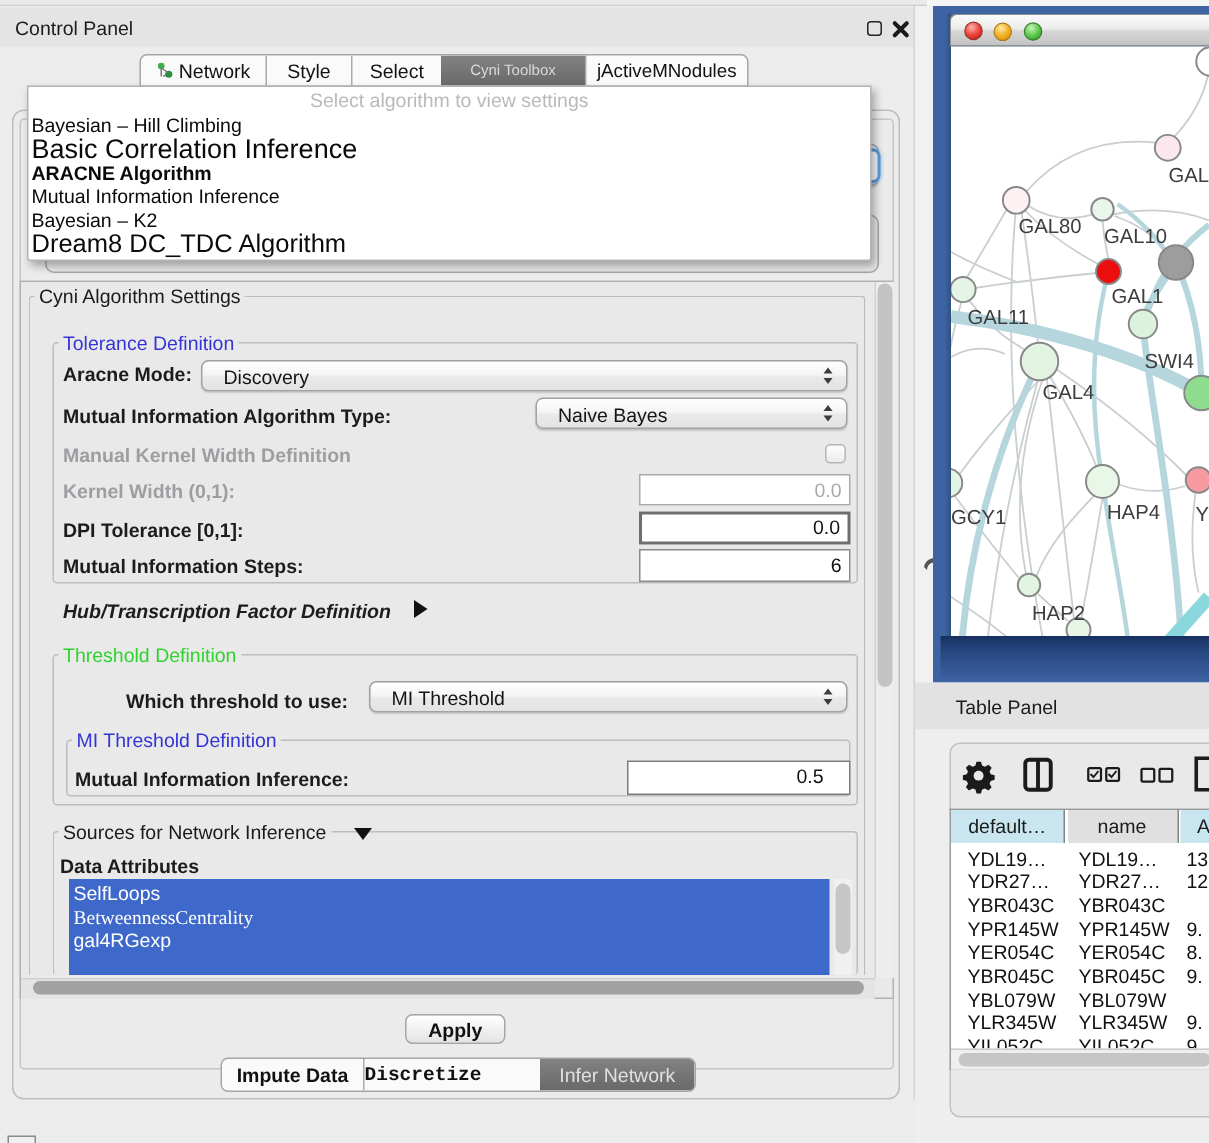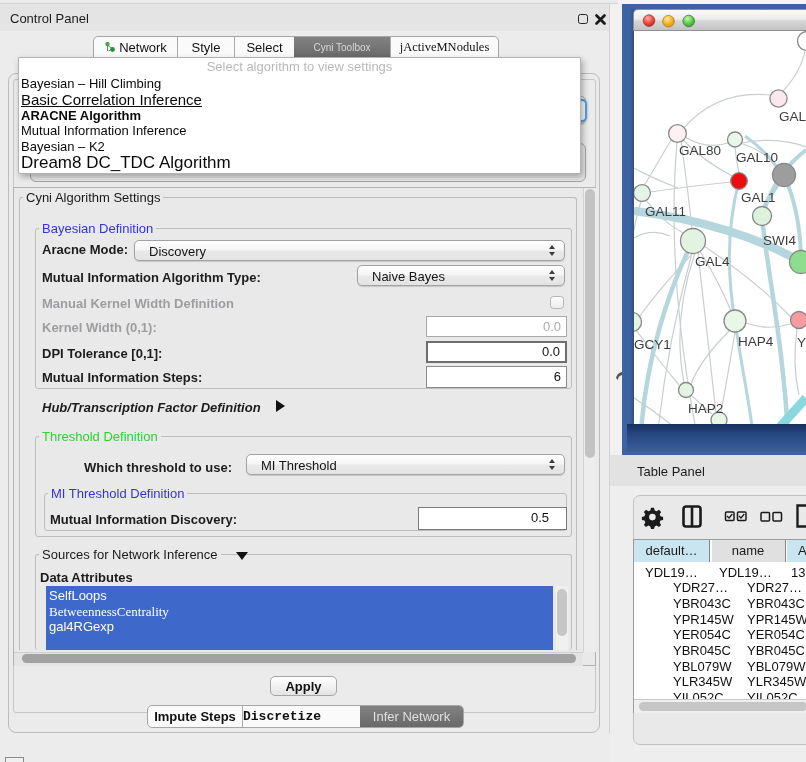--- a/index.html
+++ b/index.html
@@ -167,21 +167,21 @@
     <rect x="120" y="10.5" width="8.5" height="8.5" rx="1" stroke-width="1.5"></rect>
     <rect x="132" y="10.5" width="8.5" height="8.5" rx="1" stroke-width="1.5"></rect>
     <path d="M156.5 3.5 h9 l5.5 5.5 v15.5 h-14.5 z" stroke-width="2.4"></path>
   </g>
 </svg>
 
 <div class="abs" style="left:633px;top:539px;width:173px;height:174px;background:#fff;border:1px solid #9b9b9b;border-right:none;">
   <div class="abs" style="left:0;top:0;width:76px;height:22px;background:#c9e5f0;border-right:1.5px solid #848484;text-align:center;font-size:13px;line-height:22px;color:#1c1c1c;">default…</div>
   <div class="abs" style="left:77.5px;top:0;width:74px;height:22px;background:#e0e0e0;border-right:1.5px solid #848484;text-align:center;font-size:13px;line-height:22px;color:#1c1c1c;">name</div>
   <div class="abs" style="left:153px;top:0;width:20px;height:22px;background:#c9e5f0;font-size:13px;line-height:22px;color:#1c1c1c;padding-left:11px;">A</div>
-  <div class="abs" style="left:0;top:22px;width:173px;height:137px;overflow:hidden;font-size:13px;color:#111;padding-top:2.5px;padding-left:28px;">
+  <div class="abs" style="left:0;top:22px;width:173px;height:137px;overflow:hidden;font-size:13px;color:#111;padding-top:2.5px;">
     <div style="height:15.7px;line-height:15.7px;">
         <span style="position:absolute;left:11px;">YDL19…</span>
         <span style="position:absolute;left:85px;">YDL19…</span>
         <span style="position:absolute;left:157px;">13</span>
       </div>
     <div style="position:relative;height:15.7px;line-height:15.7px;">
         <span style="position:absolute;left:11px;">YDR27…</span>
         <span style="position:absolute;left:85px;">YDR27…</span>
         <span style="position:absolute;left:157px;">12</span>
       </div>
@@ -228,21 +228,21 @@
   <div style="width:84px;line-height:21px;font-size:13px;color:#111;border-right:1px solid #ababab;display:flex;align-items:center;justify-content:center;">
     <svg width="12" height="12" viewBox="0 0 12 12" style="margin-right:3px;">
         <circle cx="3.5" cy="3" r="2.2" fill="#3fae49"></circle>
         <circle cx="8.5" cy="8.5" r="2.4" fill="#2e8d3a"></circle>
         <path d="M4 4.5 L8 7.5 M3.5 5 L3.5 10 M4.8 9.8 L6.5 9.2" stroke="#777" stroke-width="1"></path>
       </svg>
     Network</div>
   <div style="width:57px;line-height:21px;font-size:13px;color:#111;border-right:1px solid #ababab;text-align:center;">Style</div>
   <div style="width:59px;line-height:21px;font-size:13px;color:#111;text-align:center;">Select</div>
   <div style="width:96px;line-height:21px;font-size:10px;color:#d8d8d8;background:linear-gradient(#828282,#696969);text-align:center;">Cyni Toolbox</div>
-  <div style="width:108px;line-height:21px;font-size:12.5px;color:#111;border-left:1px solid #ababab;text-align:center;font-family:Liberation Serif, serif;">jActiveMNodules</div>
+  <div style="width:108px;line-height:21px;font-size:12.5px;color:#111;border-left:1px solid #ababab;text-align:center;">jActiveMNodules</div>
 </div>
 
 <div class="abs" style="left:8px;top:73px;width:592px;height:660px;border:1px solid #bdbdbd;border-radius:8px;background:#ebebeb;"></div>
 
 <div class="abs" style="left:13px;top:79px;width:583px;height:634px;border:1px solid #c6c6c6;border-radius:3px;background:#ebebeb;"></div>
 
 <div class="combo" style="left:30px;top:96px;width:556px;height:28px;"></div>
 <div class="abs" style="left:573px;top:99px;width:14px;height:23px;border:2.5px solid #5b9ad9;border-radius:5px;background:#f2f7fc;box-shadow:0 0 3px #7fb3e4;"></div>
 
 <div class="abs" style="left:30px;top:143px;width:556px;height:39px;border:1px solid #a5a5a5;border-radius:6px;background:#e7e7e7;">
@@ -255,21 +255,21 @@
 <div class="abs" style="left:583px;top:188px;width:13px;height:464px;background:#ededed;border-left:1px solid #d2d2d2;"></div>
 <div class="abs" style="left:584.5px;top:189px;width:10px;height:269px;background:#c3c3c3;border-radius:5px;"></div>
 
 <div class="abs" style="left:14px;top:652px;width:569px;height:14px;background:#e4e4e4;border-top:1px solid #cfcfcf;"></div>
 <div class="abs" style="left:22px;top:654px;width:554px;height:9px;background:#a2a2a2;border-radius:5px;"></div>
 
 <div class="grpbox" style="left:19px;top:197px;width:558px;height:453px;border-bottom:none;border-radius:3px 3px 0 0;"></div>
 <div class="grplab" style="left:23px;top:191px;color:#1a1a1a;">Cyni Algorithm Settings</div>
 
 <div class="grpbox" style="left:35px;top:228px;width:537px;height:161px;"></div>
-<div class="grplab" style="left:39px;top:222px;color:#3434d6;">Bayesian Definition</div>
+<div class="grplab" style="left:39px;top:222px;color:#3434d6;">Tolerance Definition</div>
 
 <div class="abs b13" style="left:42px;top:242px;">Aracne Mode:</div>
 <div class="combo" style="left:134px;top:240px;width:431px;height:21px;">
   <div class="ctext">Discovery</div>
   <div class="arrows" style="top:4px;">
       <div class="tri-up"></div>
       <div class="tri-dn"></div>
     </div>
 </div>
 <div class="abs b13" style="left:42px;top:270px;">Mutual Information Algorithm Type:</div>
@@ -298,46 +298,46 @@
 <div class="combo" style="left:246px;top:454px;width:319px;height:21px;">
   <div class="ctext">MI Threshold</div>
   <div class="arrows" style="top:4px;">
       <div class="tri-up"></div>
       <div class="tri-dn"></div>
     </div>
 </div>
 
 <div class="grpbox" style="left:44px;top:493px;width:523px;height:38px;"></div>
 <div class="grplab" style="left:48px;top:487px;color:#3434d6;">MI Threshold Definition</div>
-<div class="abs b13" style="left:50px;top:512px;">Mutual Information Discovery:</div>
+<div class="abs b13" style="left:50px;top:512px;">Mutual Information Inference:</div>
 <div class="tin" style="left:418px;top:507px;width:149px;height:23px;border:1.5px solid #7a7a7a;line-height:20px;padding-right:17px;">0.5</div>
 
 <div class="grpbox" style="left:35px;top:554px;width:537px;height:96px;border-bottom:none;"></div>
 <div class="grplab" style="left:39px;top:548px;color:#1a1a1a;">Sources for Network Inference</div>
 <div class="abs" style="left:236px;top:552px;width:0;height:0;border-left:6.5px solid transparent;border-right:6.5px solid transparent;border-top:8px solid #111;"></div>
 <div class="abs b13" style="left:40px;top:570px;">Data Attributes</div>
 <div class="abs" style="left:46px;top:586px;width:507px;height:64px;background:#3e68c9;color:#fff;font-size:13px;padding-top:2px;">
   <div style="height:15.6px;line-height:15.6px;padding-left:3px;">SelfLoops</div>
   <div style="height:15.6px;line-height:15.6px;padding-left:3px;font-family:Liberation Serif, serif;">BetweennessCentrality</div>
   <div style="height:15.6px;line-height:15.6px;padding-left:3px;">gal4RGexp</div>
 </div>
 <div class="abs" style="left:556px;top:586px;width:12px;height:64px;background:#f0f0f0;"></div>
 <div class="abs" style="left:557px;top:589px;width:10px;height:47px;background:#c6c6c6;border-radius:5px;"></div>
 
 <div class="abs" style="left:270px;top:676px;width:67px;height:20px;border:1px solid #a6a6a6;border-radius:5px;background:linear-gradient(#ffffff,#e3e3e3);text-align:center;font-size:13px;font-weight:bold;color:#111;line-height:19px;">Apply</div>
 
 <div class="abs" style="left:147px;top:705px;height:23px;display:flex;border:1px solid #a6a6a6;border-radius:5px;background:#fafafa;overflow:hidden;">
-  <div style="width:95px;line-height:22px;font-size:13px;font-weight:bold;color:#111;border-right:1px solid #ababab;text-align:center;">Impute Steps</div>
+  <div style="width:95px;line-height:22px;font-size:13px;font-weight:bold;color:#111;border-right:1px solid #ababab;text-align:center;">Impute Data</div>
   <div style="width:117px;line-height:22px;font-size:13px;font-weight:bold;color:#111;text-align:left;font-family:Liberation Mono, monospace;">Discretize Data</div>
   <div style="width:103px;line-height:22px;font-size:13px;color:#e0e0e0;background:linear-gradient(#828282,#696969);text-align:center;">Infer Network</div>
 </div>
 
 <div class="abs" style="left:5px;top:757px;width:19px;height:10px;border:1.5px solid #8a8a8a;background:#f0f0f0;"></div>
 
 <div class="abs" style="left:18px;top:57px;width:563px;height:117px;background:#fff;border:1px solid #b3b3b3;border-radius:0 0 2px 2px;box-shadow:2px 3px 6px rgba(0,0,0,0.3);z-index:50;">
   <div style="text-align:center;font-size:13px;color:#b9b9b9;height:18px;line-height:17px;">Select algorithm to view settings</div>
   <div style="font-size:13px;color:#0a0a0a;height:15.8px;line-height:15.8px;padding-left:2px;">Bayesian – Hill Climbing</div>
-  <div style="font-size:15px;color:#0a0a0a;height:15.8px;line-height:15.8px;padding-left:2px;text-decoration:underline;">Basic Correlation Inference</div>
+  <div style="font-size:18px;color:#0a0a0a;height:15.8px;line-height:15.8px;padding-left:2px;">Basic Correlation Inference</div>
   <div style="font-size:13px;color:#0a0a0a;height:15.8px;line-height:15.8px;padding-left:2px;font-weight:bold;">ARACNE Algorithm</div>
   <div style="font-size:13px;color:#0a0a0a;height:15.8px;line-height:15.8px;padding-left:2px;">Mutual Information Inference</div>
   <div style="font-size:13px;color:#0a0a0a;height:15.8px;line-height:15.8px;padding-left:2px;">Bayesian – K2</div>
   <div style="font-size:17px;color:#0a0a0a;height:15.8px;line-height:15.8px;padding-left:2px;">Dream8 DC_TDC Algorithm</div>
 </div>
 
 </body></html>

